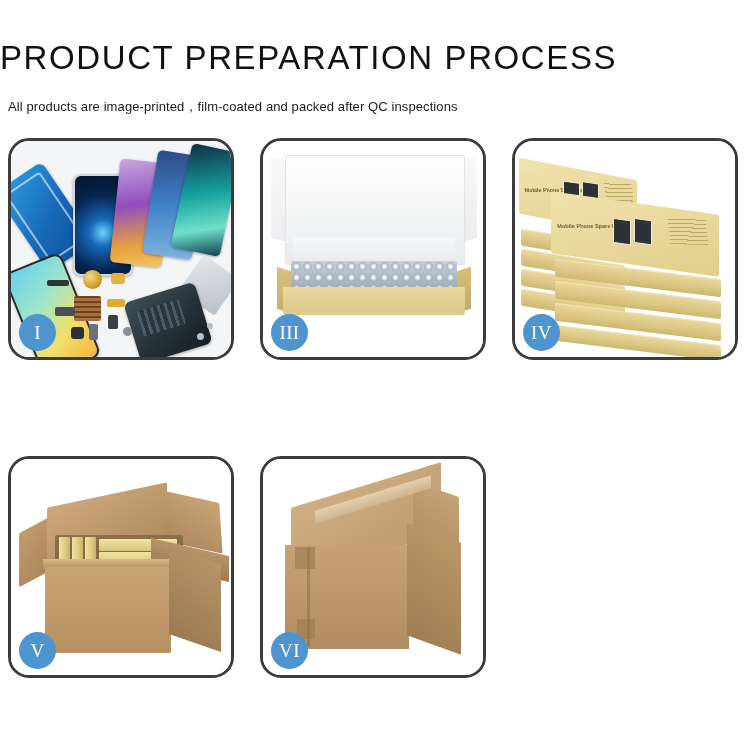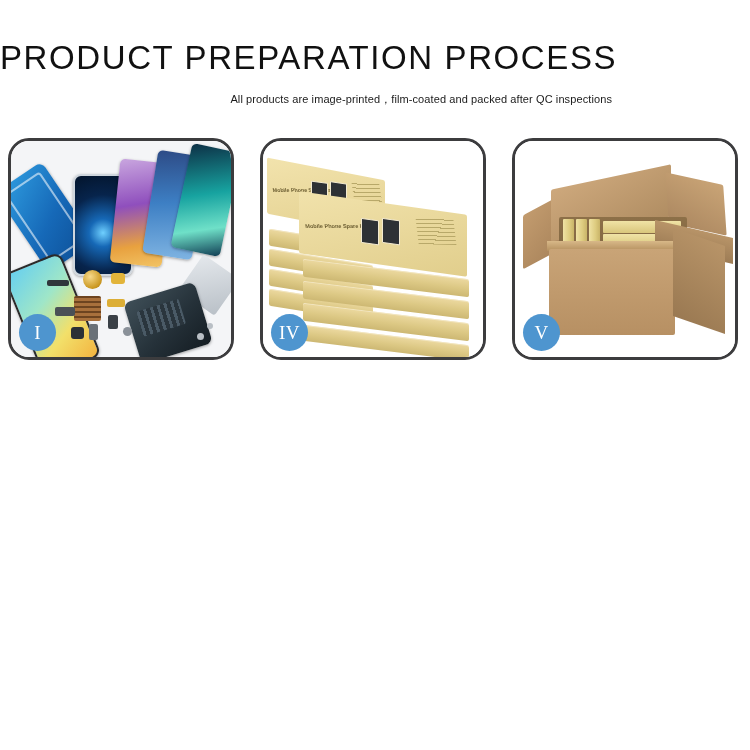--- a/index.html
+++ b/index.html
@@ -4,29 +4,29 @@
 <style>
   html,body{margin:0;padding:0;}
   body{
     width:750px;height:750px;background:#ffffff;overflow:hidden;
     font-family:"Liberation Sans","DejaVu Sans",sans-serif;
     -webkit-font-smoothing:antialiased;
   }
   .page{position:relative;width:750px;height:750px;}
 
   
-  .header{position:absolute;left:0;top:0;width:612px;text-align:right;}
+  .header{position:absolute;left:0;top:0;width:612px;text-align:left;}
   .title{
     margin:0;padding-top:38px;
     font-size:33px;line-height:40px;font-weight:400;
     letter-spacing:1.6px;color:#111111;white-space:nowrap;
   }
   .subtitle{
-    margin:0;padding-top:11px;
-    font-size:11px;line-height:20px;font-weight:400;
+    margin:8px;padding-top:11px;
+    font-size:13px;line-height:20px;font-weight:400;
     letter-spacing:.1px;color:#1a1a1a;white-space:nowrap;
   }
 
   
   .grid{
     position:absolute;left:8px;top:138px;
     width:734px;height:556px;
     display:grid;
     grid-template-columns:repeat(3,226px);
     grid-template-rows:repeat(2,222px);
@@ -240,20 +240,33 @@
         <div class="bit b7"></div>
         <div class="bit b8"></div>
         <div class="bit b9"></div>
         <div class="bit b10"></div>
         <div class="bit b11"></div>
       </div>
       <div class="badge">I</div>
     </div>
 
 
+    <div class="panel">
+      <div class="stage p3">
+        <div class="m-lidL"></div>
+        <div class="m-lidR"></div>
+        <div class="m-lid"></div>
+        <div class="m-inner"></div>
+        <div class="m-fill"></div>
+        <div class="m-sideL"></div>
+        <div class="m-sideR"></div>
+        <div class="m-front"></div>
+      </div>
+      <div class="badge">III</div>
+    </div>
 
     <div class="panel">
       <div class="stage p4">
 
         <div class="layer" style="left:6px;top:96px;width:104px;height:17px;transform:skewY(9deg);"></div>
         <div class="layer" style="left:6px;top:116px;width:104px;height:17px;transform:skewY(9deg);"></div>
         <div class="layer" style="left:6px;top:136px;width:104px;height:17px;transform:skewY(9deg);"></div>
         <div class="layer" style="left:6px;top:156px;width:104px;height:17px;transform:skewY(9deg);"></div>
 
         <div class="layer" style="left:40px;top:128px;width:166px;height:18px;transform:skewY(7deg);"></div>
@@ -297,15 +310,28 @@
           <div class="c-gr" style="top:40px;"></div>
         </div>
         <div class="c-flapFrontR"></div>
         <div class="c-lip"></div>
         <div class="c-body"></div>
         <div class="c-sideR"></div>
       </div>
       <div class="badge">V</div>
     </div>
 
+    <div class="panel">
+      <div class="stage p6">
+        <div class="s-top"></div>
+        <div class="s-topR"></div>
+        <div class="s-tape"></div>
+        <div class="s-front"></div>
+        <div class="s-side"></div>
+        <div class="s-seam"></div>
+        <div class="s-tab1"></div>
+        <div class="s-tab2"></div>
+      </div>
+      <div class="badge">VI</div>
+    </div>
 
   </div>
 </div>
 
 </body></html>

